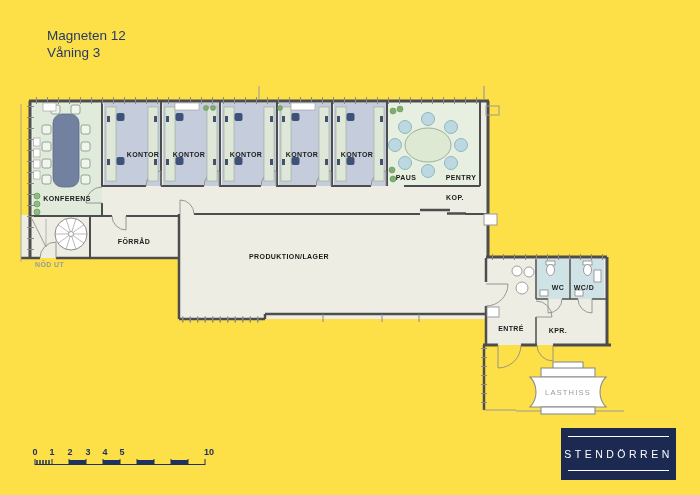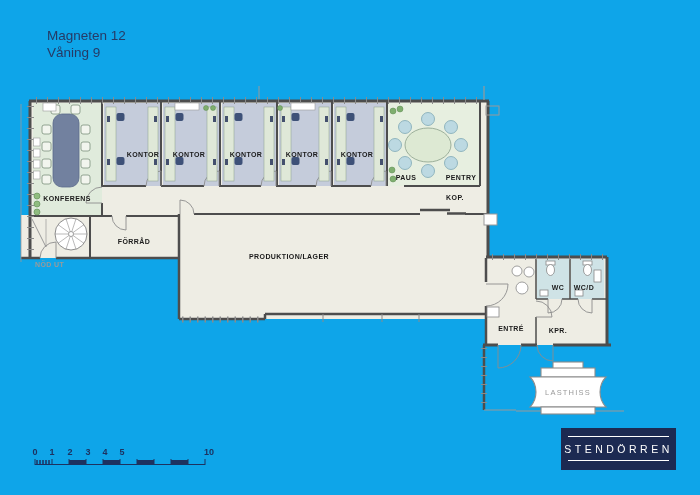--- a/index.html
+++ b/index.html
@@ -1,37 +1,37 @@
 <!DOCTYPE html>
 <html><head>
 <meta charset="utf-8">
 <style>
   html,body{margin:0;padding:0;background:#fff;}
-  .sheet{position:relative;width:700px;height:495px;background:#0ea5e9;overflow:hidden;
+  .sheet{position:relative;width:700px;height:495px;background:#fde047;overflow:hidden;
          font-family:"Liberation Sans",sans-serif;}
   .title{position:absolute;left:47px;top:27px;color:#263a66;font-size:13.5px;line-height:17px;}
   .plan{position:absolute;left:0;top:0;}
   svg text{font-family:"Liberation Sans",sans-serif;}
   .roomlbl{font-size:7px;font-weight:bold;fill:#1a1a1a;letter-spacing:.4px;}
   .graylbl{fill:#9a9a9a;}
   .num{font-size:9px;font-weight:bold;fill:#1d3260;}
-  .logo{position:absolute;left:561px;top:428px;width:115px;height:42px;background:#1c2a52;}
+  .logo{position:absolute;left:561px;top:428px;width:115px;height:52px;background:#1c2a52;}
   .logo-inner{position:absolute;left:7px;right:7px;top:8px;bottom:9px;
       border-top:1.5px solid #fff;border-bottom:1.5px solid #fff;
       display:flex;align-items:center;justify-content:center;
       color:#fff;font-size:10.5px;letter-spacing:3.5px;font-weight:normal;}
 </style>
 </head>
 <body>
 
 <div class="sheet">
 
   <div class="title">
     <div>Magneten 12</div>
-    <div>Våning 9</div>
+    <div>Våning 3</div>
   </div>
 
   <svg class="plan" width="700" height="495" viewBox="0 0 700 495">
 
     <g>
       <rect x="31" y="101" width="457" height="114" fill="#eeede4"></rect>
       <rect x="21" y="215" width="158" height="43" fill="#eeede4"></rect>
       <rect x="179" y="215" width="309" height="104" fill="#eeede4"></rect>
       <rect x="486" y="257" width="121" height="88" fill="#eeede4"></rect>
       <rect x="33" y="103" width="69" height="112" fill="#e0ebdc"></rect>

